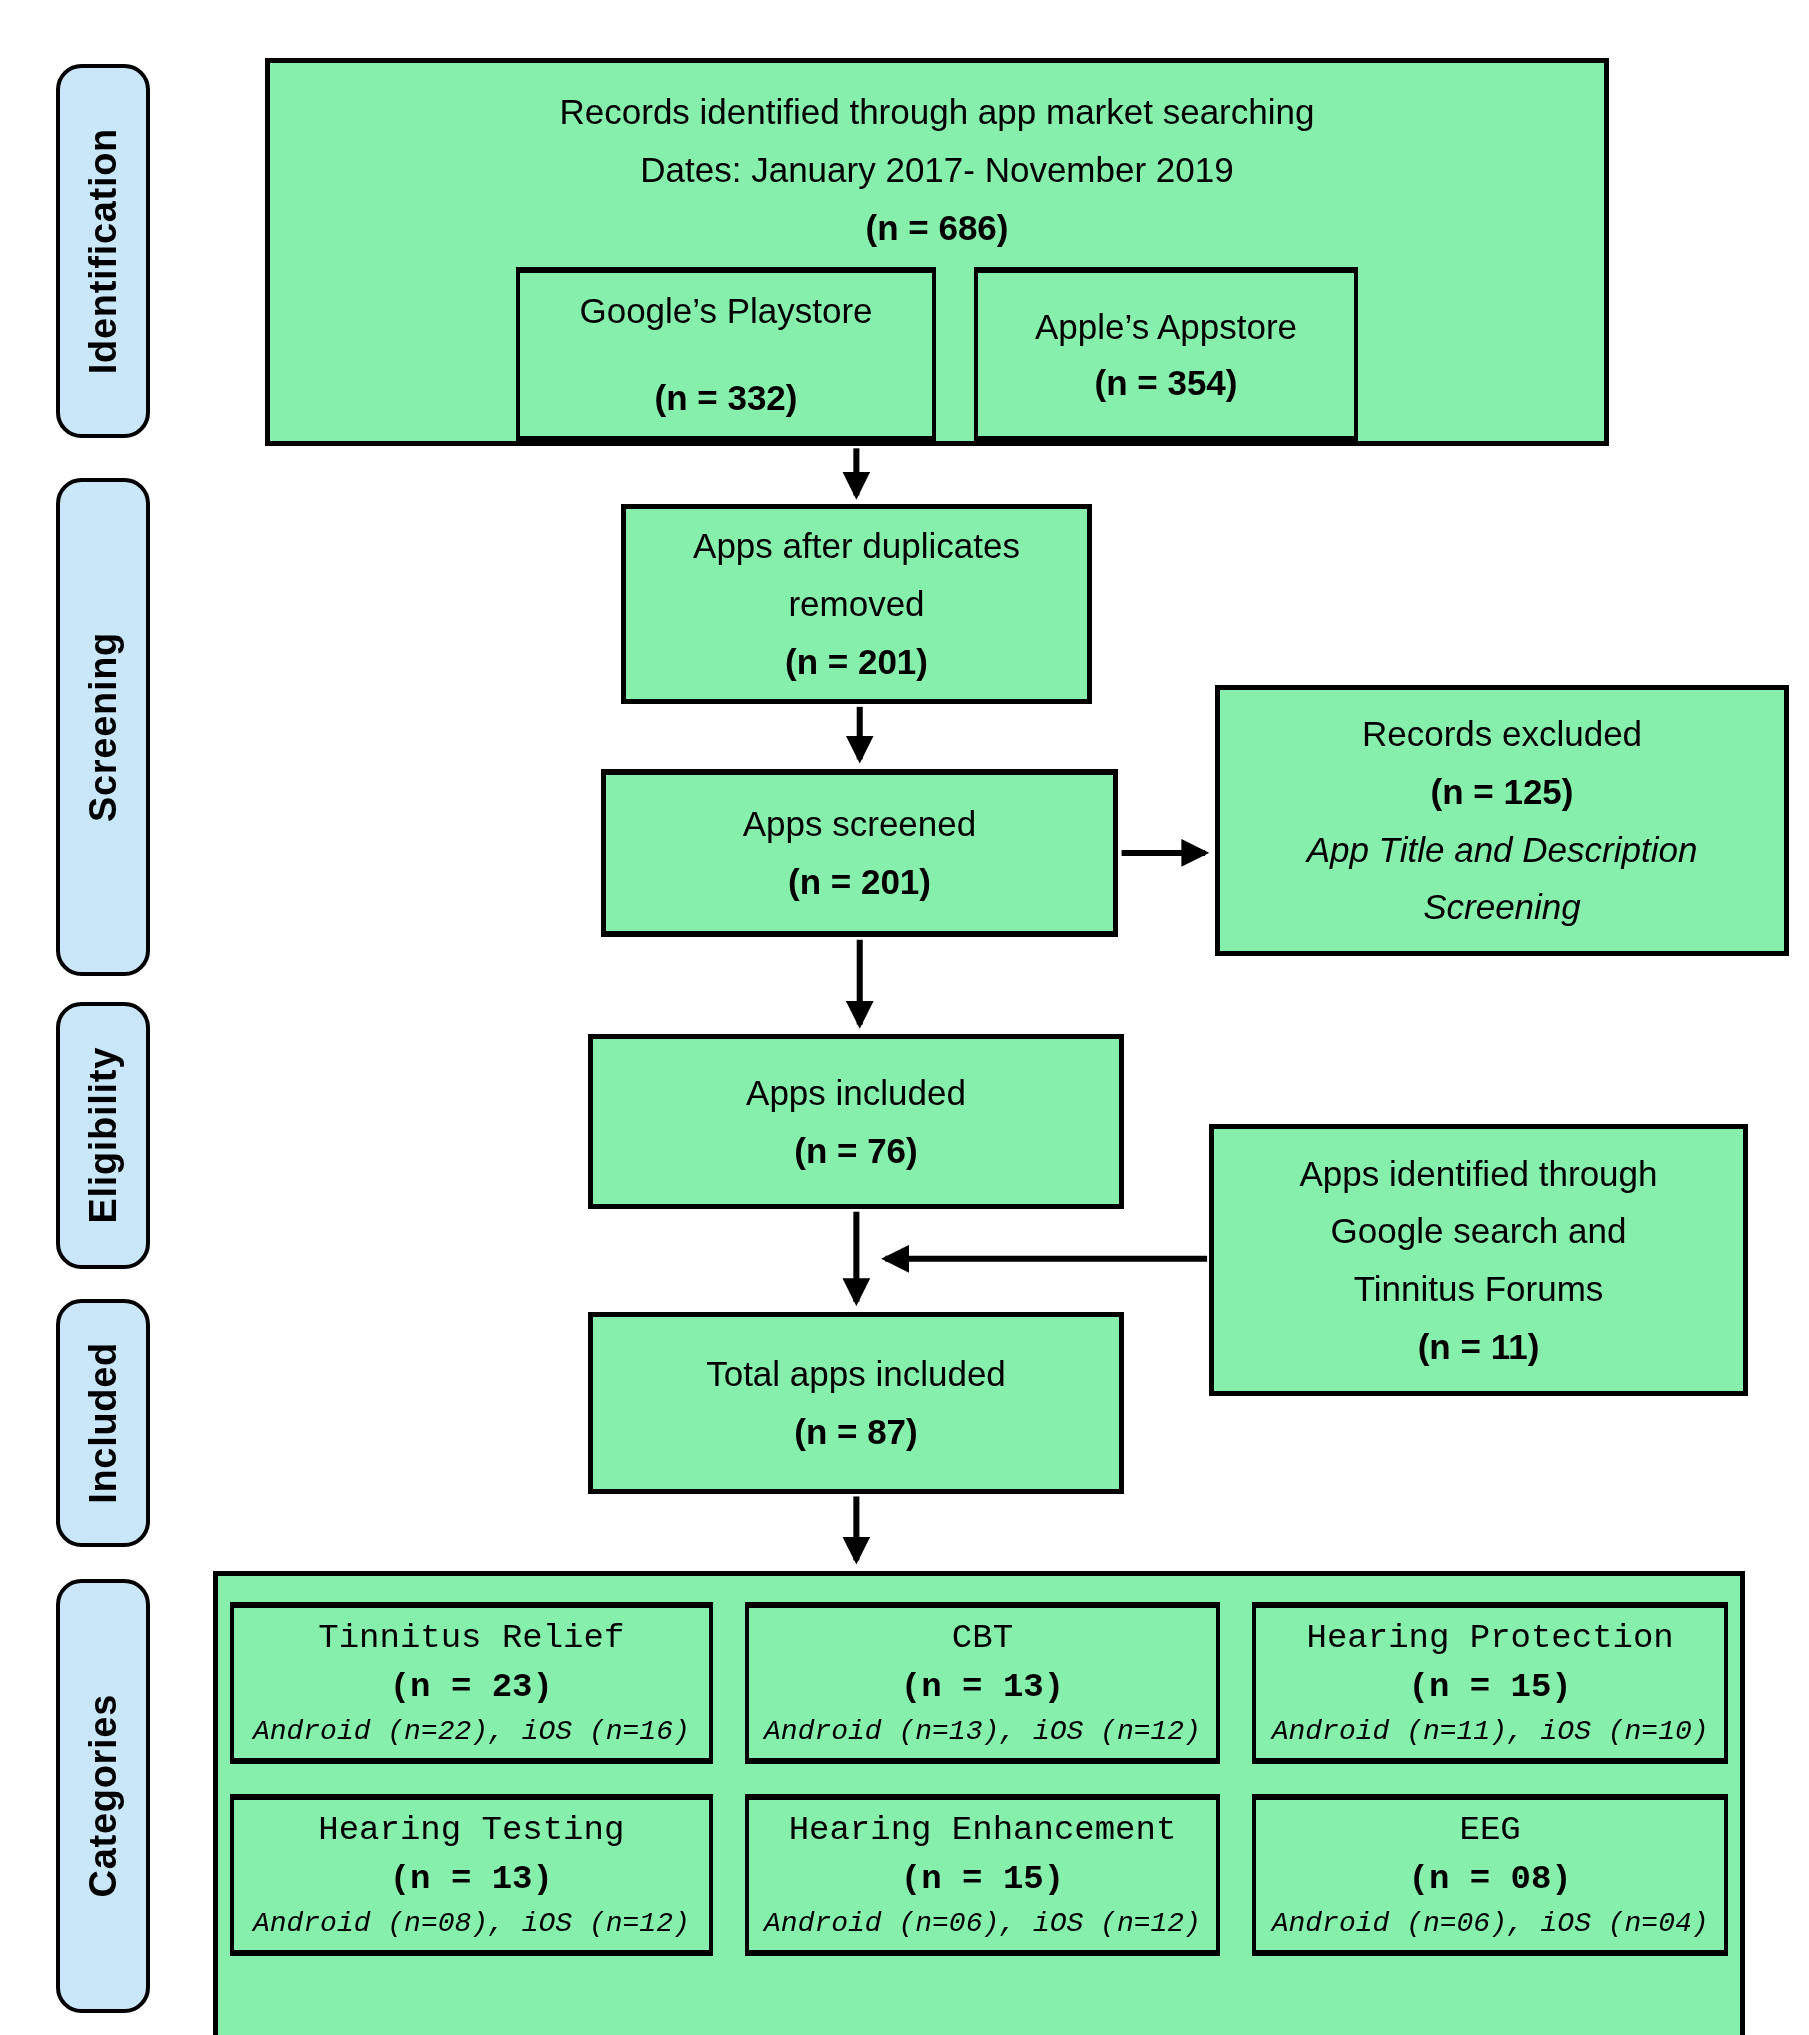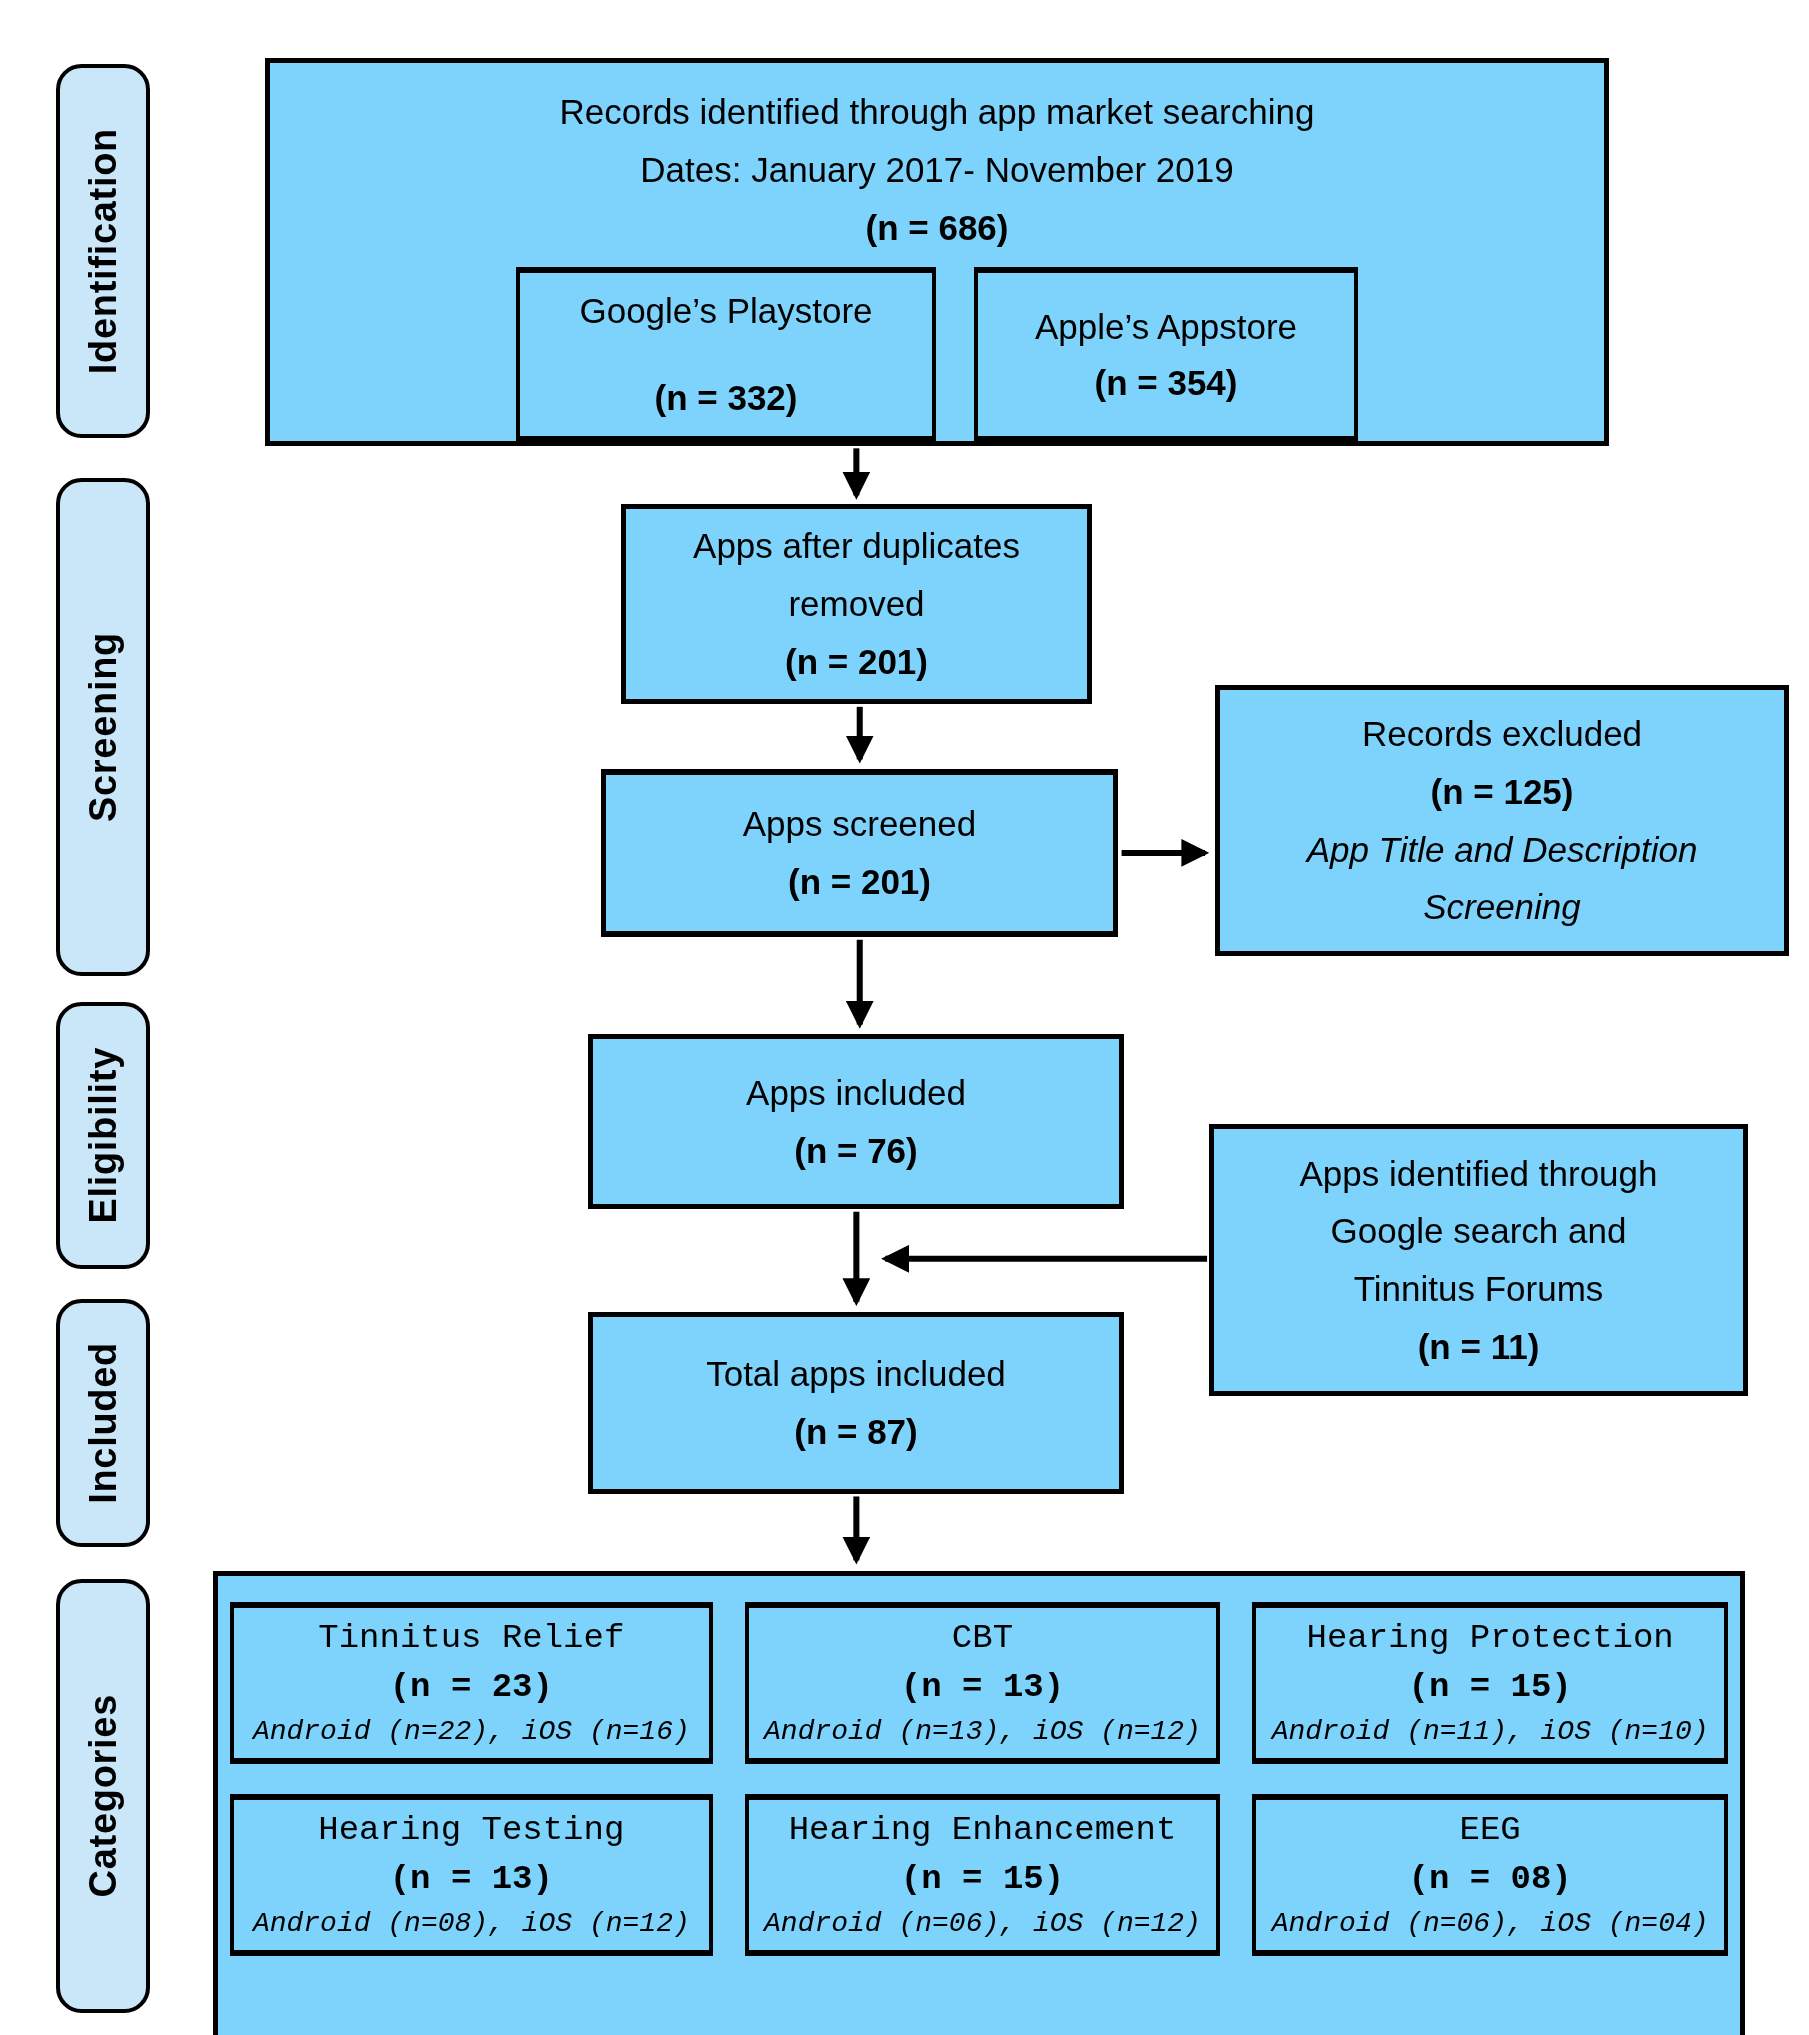--- a/index.html
+++ b/index.html
@@ -24,21 +24,21 @@
     font-size:38px;font-weight:bold;letter-spacing:0.7px;white-space:nowrap;
   }
   .stage.s-identification{top:64px;height:374px;}
   .stage.s-screening{top:478px;height:498px;}
   .stage.s-eligibility{top:1002px;height:267px;}
   .stage.s-included{top:1299px;height:248px;}
   .stage.s-categories{top:1579px;height:434px;}
 
   
   .box{
-    position:absolute;background:#7dd3fc;border:5.4px solid #000;box-sizing:border-box;
+    position:absolute;background:#86efac;border:5.4px solid #000;box-sizing:border-box;
     display:flex;flex-direction:column;align-items:center;justify-content:center;
     text-align:center;font-size:35px;line-height:1.65;
   }
   .box .b{font-weight:bold;}
   .box .i{font-style:italic;}
 
   .top-box{left:265px;top:58px;width:1344px;height:388px;justify-content:flex-start;padding-top:20px;}
   .sources{display:flex;flex-direction:row;justify-content:center;gap:38px;margin-top:10.8px;width:100%;}
   .sub{position:static;border-width:6.7px 4.7px;height:175px;flex:0 0 auto;
        display:flex;flex-direction:column;align-items:center;justify-content:center;line-height:1.6;}

